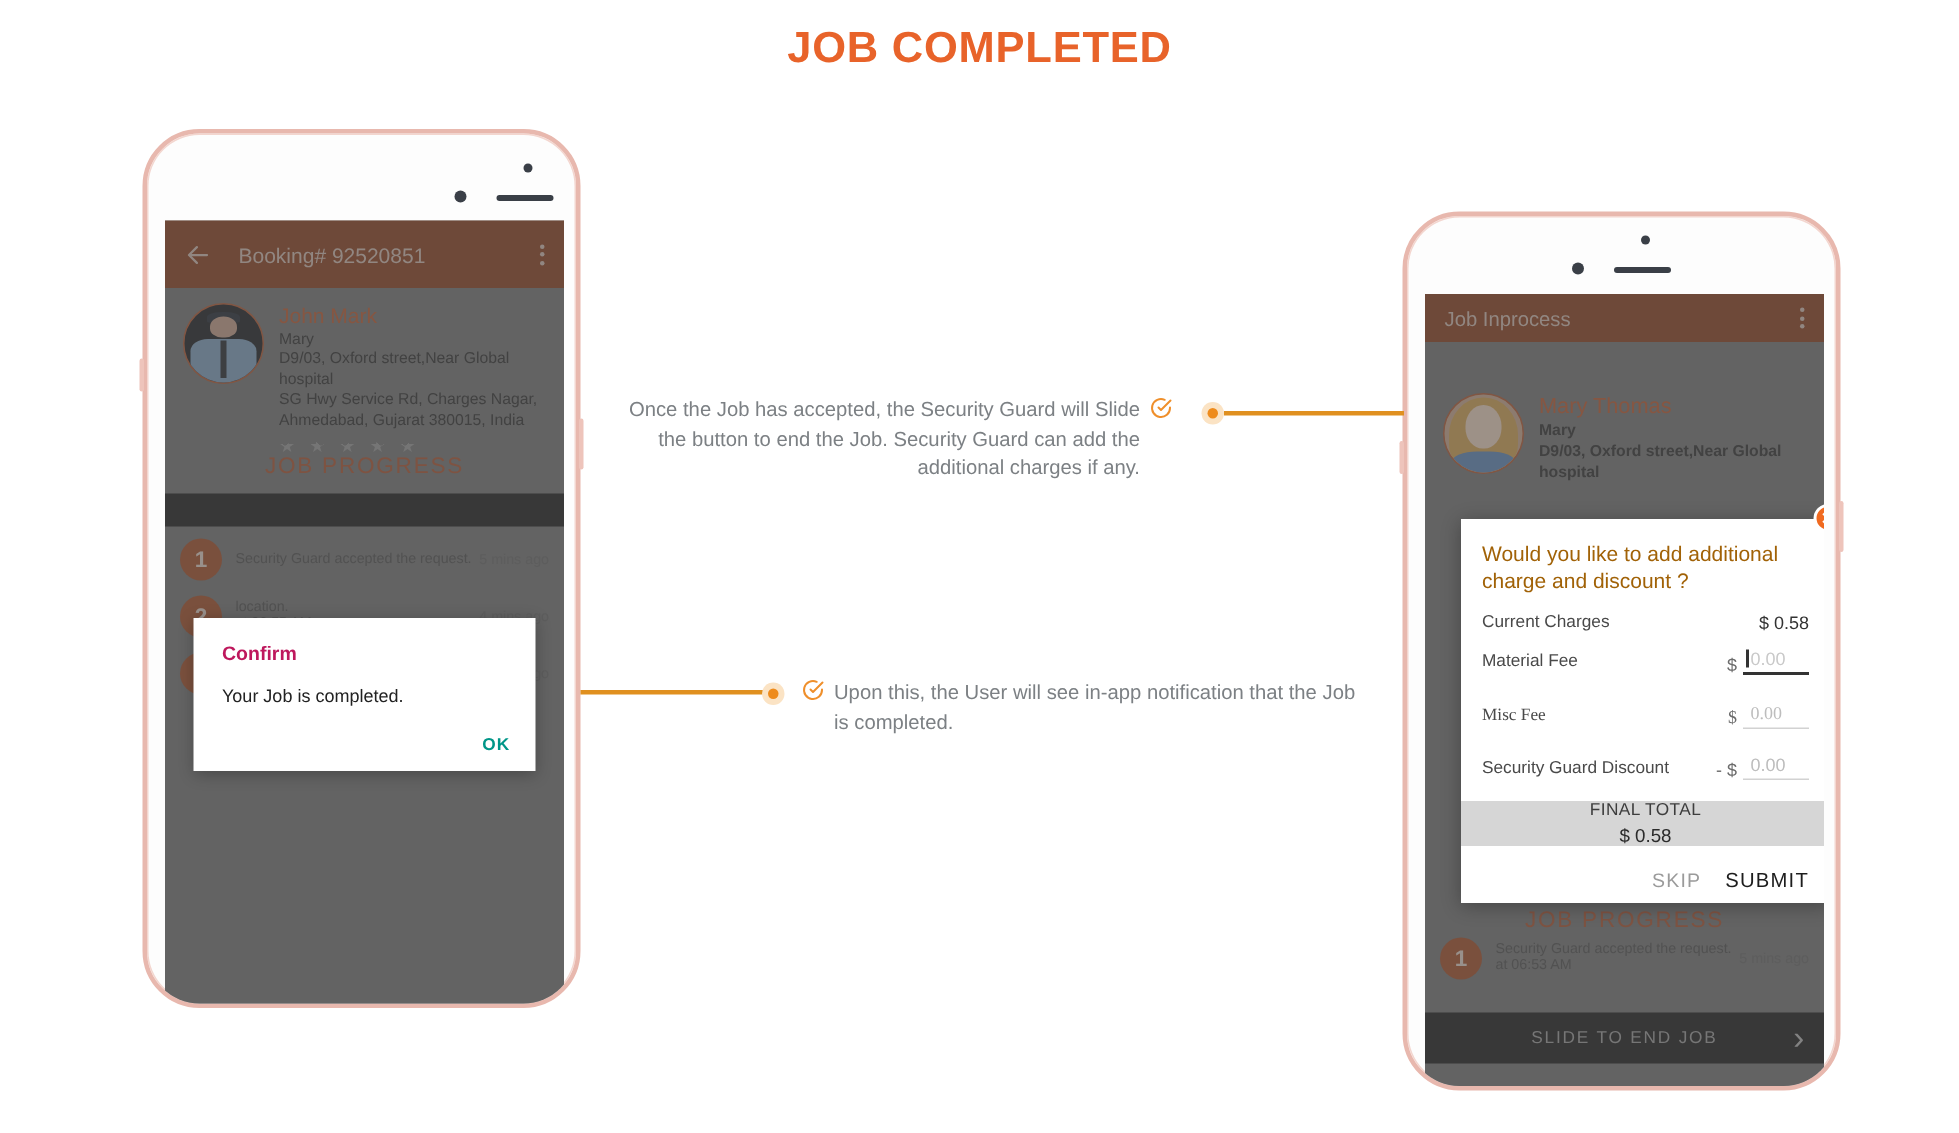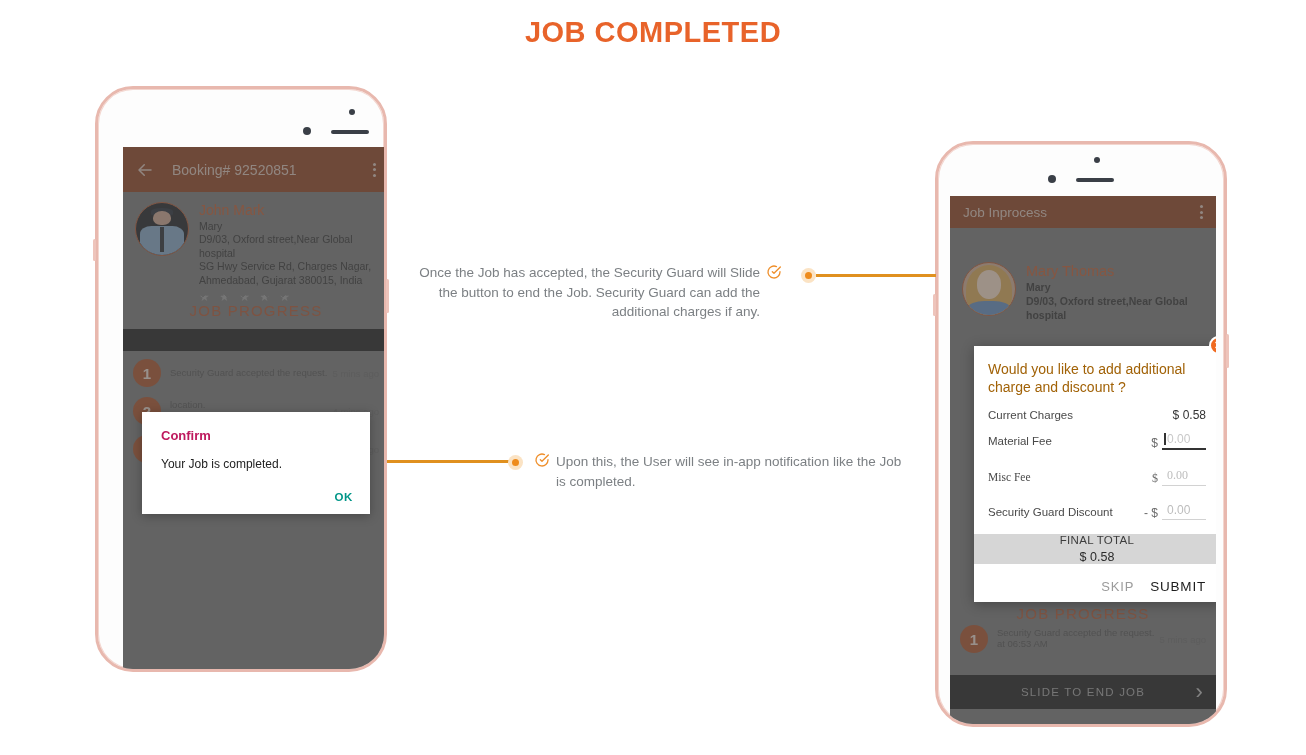--- a/index.html
+++ b/index.html
@@ -178,21 +178,21 @@
 <div id="root">
 
   <div class="page-title">JOB COMPLETED</div>
 
   <div class="phone" style="left:95px; top:86px; width:292px; height:586px;">
     <div class="phone-inner">
       <div class="speaker-dot" style="left:251px; top:20px; width:6px; height:6px;"></div>
       <div class="speaker-dot" style="left:205px; top:38px; width:8px; height:8px;"></div>
       <div class="speaker-bar" style="left:233px; top:41px; width:38px; height:4px;"></div>
 
-      <div class="screen" style="left:12px; top:58px; width:266px; height:546px;margin-left:13px;">
+      <div class="screen" style="left:12px; top:58px; width:266px; height:546px;">
 
         <div class="appbar" style="height:45px; padding:0 13px;">
           <div class="back-arrow">
             <svg width="18" height="18" viewBox="0 0 24 24" fill="none" stroke="#d9c2b6" stroke-width="2" stroke-linecap="round" stroke-linejoin="round">
               <line x1="20" y1="12" x2="5" y2="12"></line>
                 <polyline points="11 19 4 12 11 5"></polyline>
             </svg>
           </div>
           <div class="appbar-title" style="margin-left:18px;">Booking# 92520851</div>
           <div style="flex:1"></div>
@@ -390,17 +390,17 @@
   <div class="conn-dot" style="left:508px; top:455px;">
       <i></i>
     </div>
   <span class="chk" style="left:534px; top:452px;">
     <svg width="16" height="16" viewBox="0 0 24 24" fill="none" stroke="#ef8f2b" stroke-width="2" stroke-linecap="round" stroke-linejoin="round">
       <path d="M21 11.5V12a9 9 0 1 1-5.3-8.2"></path>
         <polyline points="21.5 4.5 12 14 9.5 11.5"></polyline>
     </svg>
   </span>
   <div class="anno" style="left:556px; top:452px; width:360px;">
-    <div>Upon this, the User will see in-app notification like the Job</div>
+    <div>Upon this, the User will see in-app notification that the Job</div>
     <div>is completed.</div>
   </div>
 
 </div>
 
 </body></html>

